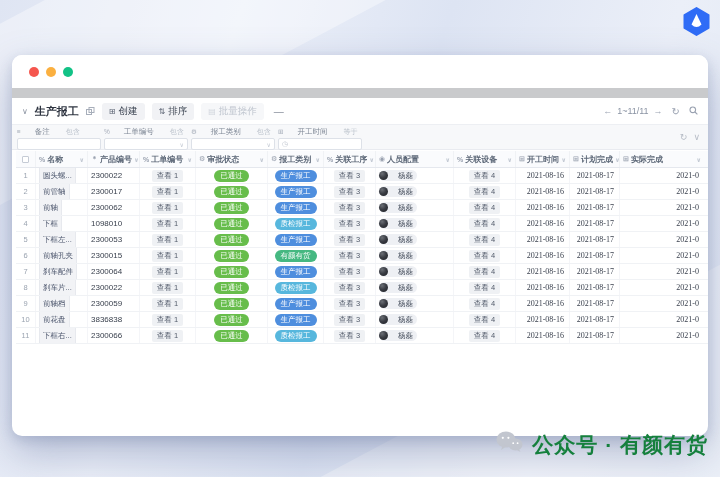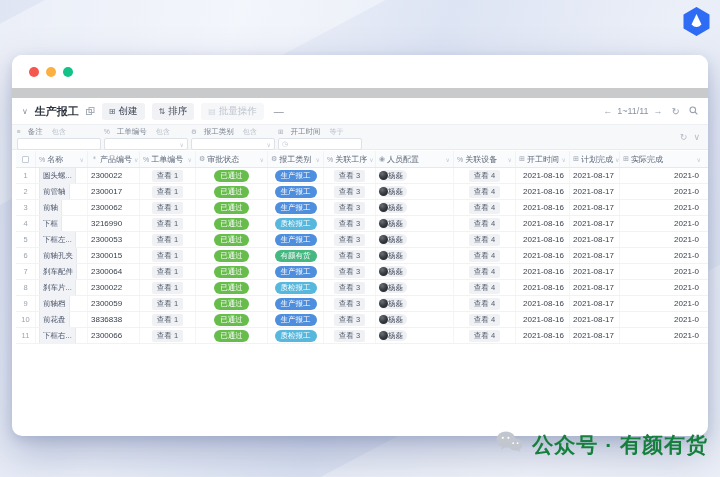--- a/index.html
+++ b/index.html
@@ -41,50 +41,50 @@
   .tb-spacer { flex:1; }
   .pag { display:flex; align-items:center; gap:5px; font-size:9px; color:#8a93a3; }
   .pag .arrow { font-size:9px; color:#9aa2b1; cursor:pointer; }
   .pag .tool { margin-left:4px; color:#9aa2b1; cursor:pointer; font-size:10px; }
 
   
   .filterbar { height:26px; background:#f7f8fa; border-top:1px solid #edeff3; border-bottom:1px solid #e9ebf0;
                display:flex; align-items:flex-start; padding:2px 0 0 5px; gap:3px; position:relative; }
   .fgroup { width:84px; }
   .fgroup.last { width:80px;margin-top:25px; }
-  .flabel { display:flex; align-items:center; gap:7px; font-size:7.5px; color:#7d8694; height:9px; white-space:nowrap; }
+  .flabel { display:flex; align-items:center; gap:14px; font-size:7.5px; color:#7d8694; height:9px; white-space:nowrap; }
   .flabel .ficon { font-size:6.5px; color:#a7aeba; }
   .flabel .fop { color:#b8bfc9; font-size:7px; margin-left:2px; }
   .finput { margin-top:2px; height:12px; background:#fff; border:1px solid #dde1e8; border-radius:2px;
             display:flex; align-items:center; padding:0 3px; font-size:7px; color:#c0c6d0; }
   .finput .chev { margin-left:auto; font-size:6px; color:#c3c9d3; }
   .filter-actions { position:absolute; right:8px; top:7px; display:flex; gap:6px; font-size:9px; color:#b6bcc6; }
 
   
   .table { position:absolute; left:4px; top:96px; width:692px; }
   .thead { display:flex; height:17px; background:#fafbfd; border-bottom:1px solid #e5e8ee; }
   .th { display:flex; align-items:center; gap:2px; padding:0 3px; font-size:8px; color:#5d6878;
-        border-right:1px solid #f0f2f5; white-space:nowrap; overflow:hidden; cursor:pointer; }
+        border-right:1px solid #f0f2f5; white-space:nowrap; overflow:hidden; cursor:pointer;font-weight:bold; }
   .th .hicon { font-size:7px; color:#9aa2b0; flex:0 0 auto; }
   .th .hchev { margin-left:auto; font-size:6px; color:#c3c9d3; }
   .hcheckbox { width:7px; height:7px; border:1px solid #c5cbd5; border-radius:1px; background:#fff; margin:0 auto; }
   .trow { display:flex; height:16px; border-bottom:1px solid #f0f2f5; align-items:center; background:#fff; }
   .td { display:flex; align-items:center; padding:0 3px; font-size:8px; color:#3a414e;
         border-right:1px solid #f4f5f8; height:100%; overflow:hidden; white-space:nowrap; }
   .td.center { justify-content:center; }
-  .td.right { justify-content:flex-end; padding-right:5px; }
+  .td.right { justify-content:flex-end; padding-right:5px;font-family:Liberation Serif, serif; }
   .rownum { font-size:7.5px; color:#9aa3b0; justify-content:center; }
   .nametag { background:#f2f3f6; border:1px solid #e7e9ee; border-radius:2px; padding:13px 3px;
              font-size:7.5px; color:#49536a; max-width:46px; overflow:hidden; cursor:pointer; }
   .viewbtn { background:#eff1f4; border-radius:2px; padding:1px 5px; font-size:7.5px; color:#525b6a; cursor:pointer; }
   .pill { border-radius:7px; padding:1px 6px; font-size:7.5px; color:#fff; }
   .avatar { width:9px; height:9px; border-radius:50%;
             background:radial-gradient(circle at 35% 30%,#6b6f76 0%,#3a3d44 45%,#1d1f24 100%);
             flex:0 0 auto; }
-  .person-pill { display:flex; align-items:center; gap:0; background:#eef0f4; border-radius:7px;
+  .person-pill { display:flex; align-items:center; gap:10px; background:#eef0f4; border-radius:7px;
                  padding:0 4px 0 0; height:11px; font-size:7.5px; color:#4a5260; }
   
   .c1{width:20px}.c2{width:52px}.c3{width:52px}.c4{width:56px}.c5{width:72px}.c6{width:56px}
   .c7{width:52px}.c8{width:78px}.c9{width:62px}.c10{width:54px}.c11{width:50px}.c12{width:84px;border-right:none}
 
   
   .watermark { position:absolute; right:12px; top:430px; display:flex; align-items:center; gap:9px;
                color:#15803d; font-size:21px; font-weight:600; letter-spacing:1px; }
 </style>
 </head>
@@ -353,21 +353,21 @@
           </div>
           <div class="td c10 right">2021-08-16</div>
           <div class="td c11 right">2021-08-17</div>
           <div class="td c12 right">2021-0</div>
         </div>
         <div class="trow">
           <div class="td c1 rownum">4</div>
           <div class="td c2">
             <span class="nametag">下框</span>
           </div>
-          <div class="td c3">3216990</div>
+          <div class="td c3">1098010</div>
           <div class="td c4 center">
             <span class="viewbtn">查看 1</span>
           </div>
           <div class="td c5 center">
             <span class="pill" style="background: rgb(103, 189, 75);">已通过</span>
           </div>
           <div class="td c6 center">
             <span class="pill" style="background: rgb(87, 183, 221);">质检报工</span>
           </div>
           <div class="td c7 center">

